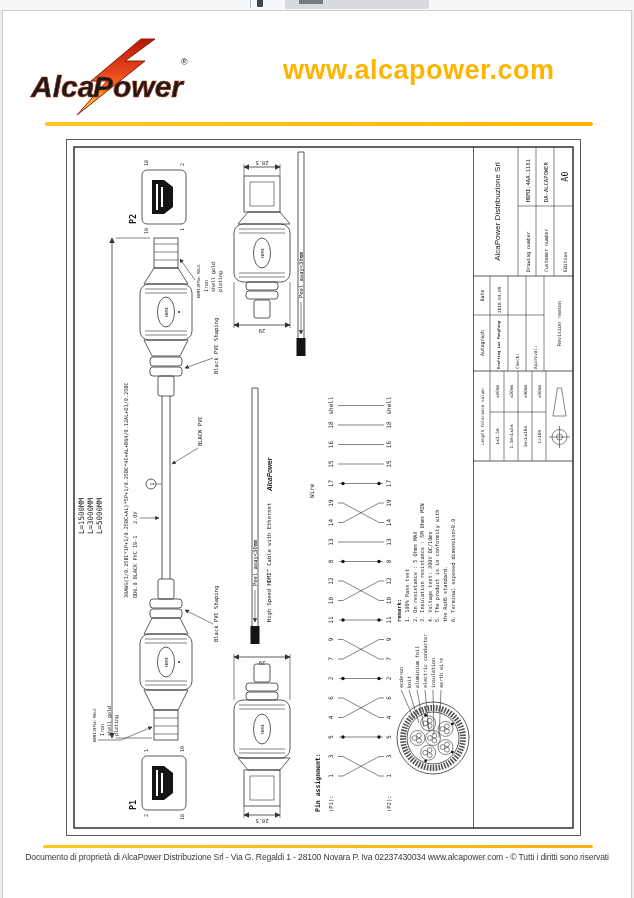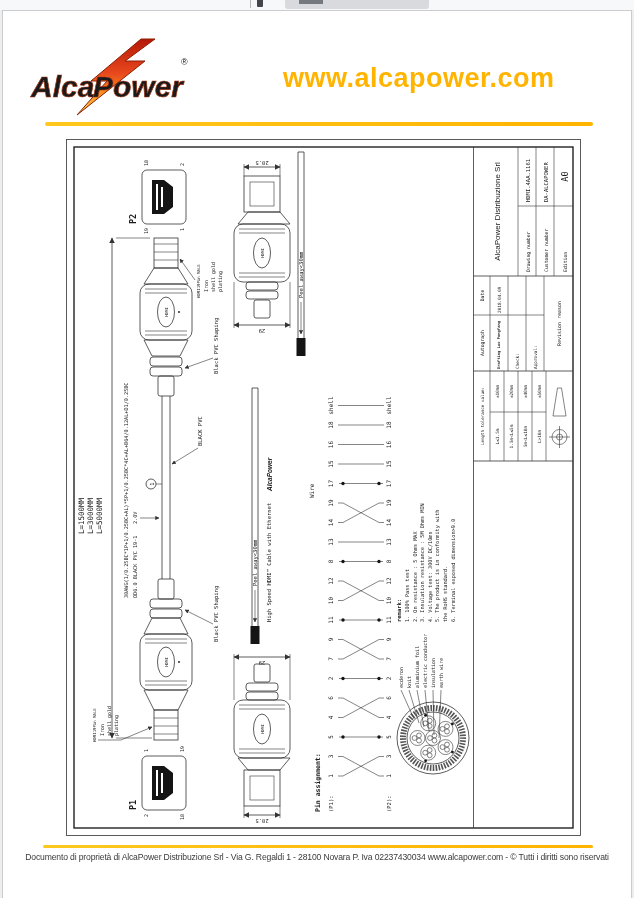--- a/index.html
+++ b/index.html
@@ -6,21 +6,21 @@
   body{width:634px;height:898px;position:relative;background:#eceef0;overflow:hidden;
        font-family:"Liberation Sans",sans-serif;}
   .toolbar{position:absolute;left:0;top:0;width:634px;height:10px;background:#f7f8f9;}
   .tb-divider{position:absolute;left:250px;top:0;width:1px;height:8px;background:#b6b9bc;}
   .tb-glyph{position:absolute;left:257px;top:0;width:6px;height:7px;background:#43474b;border-radius:0 0 1px 1px;}
   .tb-box{position:absolute;left:285px;top:0;width:144px;height:9px;background:#d8dade;border-radius:0 0 3px 3px;}
   .tb-mark{position:absolute;left:14px;top:0;width:24px;height:4px;background:#747a80;}
   .page{position:absolute;left:2px;top:10px;width:628px;height:888px;background:#ffffff;
         border-left:1px solid #cccccc;border-right:1px solid #cccccc;border-top:1px solid #cccccc;}
   .logo{position:absolute;left:26px;top:24px;width:170px;height:84px;}
-  .site-url{position:absolute;left:280px;top:52px;font-size:27px;font-weight:bold;color:#ffb400;letter-spacing:.5px;}
+  .site-url{position:absolute;left:280px;top:44px;font-size:27px;font-weight:bold;color:#ffb400;letter-spacing:.5px;}
   .rule{position:absolute;background:linear-gradient(90deg,#ffc81e,#ffb400);border-radius:2px;}
   .rule1{left:42px;top:111px;width:548px;height:4px;}
   .rule2{left:40px;top:834px;width:550px;height:3px;}
   .footer-text{position:absolute;left:0;top:841px;width:100%;text-align:center;font-size:8.6px;
                color:#3a3a3a;letter-spacing:-.15px;}
   .sheet-wrap{position:absolute;left:63px;top:128px;width:515px;height:697px;}
   .sheet{position:absolute;left:0;top:0;width:697px;height:515px;
          transform:rotate(-90deg) translateX(-697px);transform-origin:top left;}
   svg text{fill:#1a1a1a;font-family:"DejaVu Sans Mono",monospace;}
   .ln{stroke:#333;fill:none;stroke-width:.8;}

